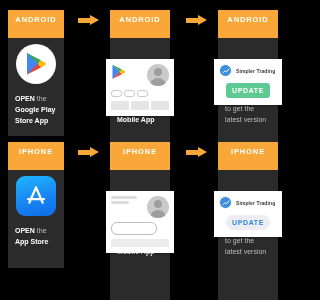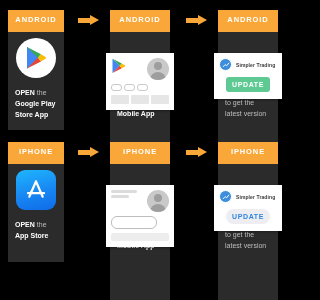--- a/index.html
+++ b/index.html
@@ -16,21 +16,21 @@
   .row.r1{top:0;}
   .row.r2{top:132px;text-decoration:underline;}
 
   
   .card{position:absolute;top:10px;width:56px;}
   .card.c1{left:8px;}
   .card.c2{left:110px;width:60px;}
   .card.c3{left:218px;width:60px;}
 
   .card-header{
-    height:22px;line-height:20px;text-align:center;
+    height:28px;line-height:20px;text-align:center;
     background:#F9A738;color:#ffffff;
     font-size:7.5px;font-weight:bold;letter-spacing:.9px;
   }
   .card-body{
     background:#2B2B2B;
     min-height:98px;
     position:relative;
   }
 
   

